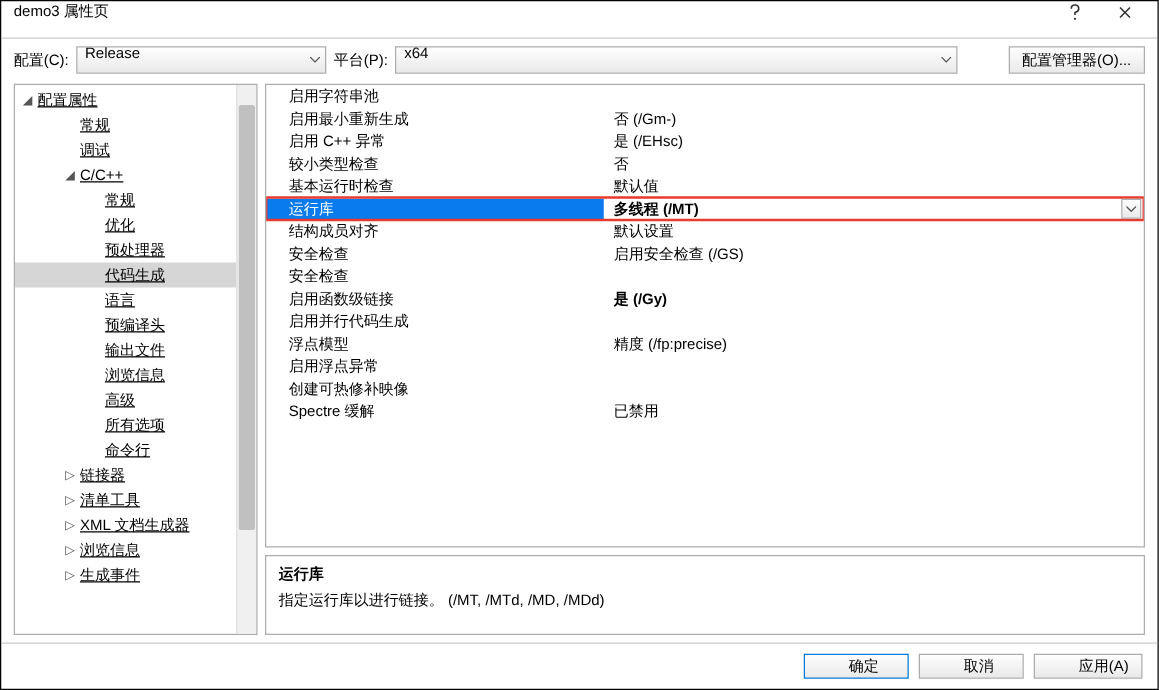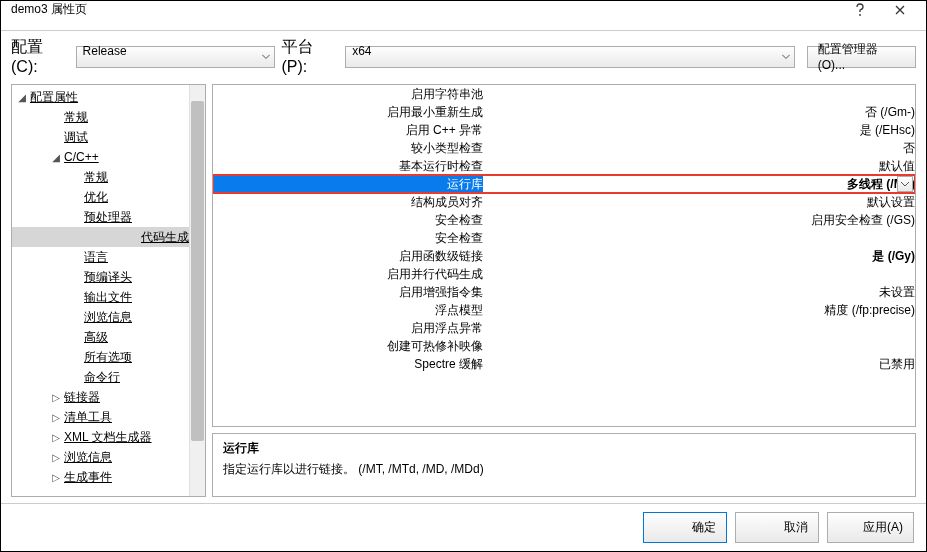--- a/index.html
+++ b/index.html
@@ -1,49 +1,49 @@
 <!DOCTYPE html>
 <html><head>
 <meta charset="utf-8">
 <style>
 * { box-sizing: border-box; margin: 0; padding: 0; font-family: "Microsoft YaHei", "Segoe UI", sans-serif; font-size: 12px; }
 body { background: #fff; width: 927px; height: 552px; border: 1px solid #000; display: flex; flex-direction: column; }
 .titlebar { height: 30px; display: flex; align-items: center; padding: 0 6px 12px 10px; border-bottom: 1px solid #ccc; }
 .titlebar .title { flex: 1; font-size: 12px; }
 .titlebar .btn { width: 40px; height: 30px; display: flex; align-items: center; justify-content: center; cursor: pointer; }
 .topbar { padding: 6px 10px; display: flex; align-items: center; gap: 6px; }
-.topbar label { font-size: 16px; }
+.topbar label { font-size: 12px; }
 .combo { position: relative; height: 22px; border: 1px solid #adadad; background: linear-gradient(#fefefe,#e9e9e9); display: flex; align-items: center; padding: 0 18px 12px 6px; cursor: pointer; text-align: center; }
 .combo .chev { position: absolute; right: 4px; top: 50%; transform: translateY(-50%); }
 .combo1 { width: 200px; }
 .combo2 { width: 450px; }
 .btn-std { height: 22px; padding: 0 10px; border: 1px solid #adadad; background: linear-gradient(#fefefe,#e9e9e9); cursor: pointer; display: flex; align-items: center; }
 .content { flex: 1; display: flex; gap: 6px; padding: 2px 10px 6px 10px; overflow: hidden; }
 .tree-wrap { width: 195px; border: 1px solid #adadad; background: #fff; display: flex; overflow: hidden; position: relative; }
 .tree { flex: 1; overflow-y: auto; padding: 2px 0; }
 .tree-scroll { width: 16px; background: #f0f0f0; border-left: 1px solid #e0e0e0; position: relative; }
 .tree-thumb { position: absolute; left: 1px; right: 1px; top: 16px; height: 340px; background: #c0c0c0; border-radius: 2px; }
 .tree-row { display: flex; align-items: center; height: 20px; padding-left: 4px; cursor: pointer; white-space: nowrap; }
-.tree-row.selected { background: #d6d6d6; justify-content: flex-end; }
+.tree-row.selected { background: #d6d6d6; }
 .twisty { width: 12px; display:inline-flex; justify-content:center; font-size: 10px; color: #555; }
 .tree-label { padding-left: 2px; text-decoration: underline; }
 .ind1 { padding-left: 18px; } .ind2 { padding-left: 38px; } .ind3 { padding-left: 58px; }
 .right { flex: 1; display: flex; flex-direction: column; gap: 6px; }
 .grid { flex: 1; border: 1px solid #adadad; overflow: hidden; position:relative; }
-.grid-row { display: flex; height: 18px; align-items: center; cursor: pointer; text-align: right; }
+.grid-row { display: flex; height: 18px; align-items: center; cursor: pointer; }
 .grid-row .col1 { width: 270px; padding-left: 18px; }
 .grid-row .col2 { flex: 1; padding-left: 8px; }
 .grid-row.highlight { outline: 2px solid #e83a2e; outline-offset: -1px; }
 .grid-row.highlight .col1 { background: #097bed; color: #fff; }
 .grid-row.highlight .col2 { font-weight: 700; }
 .grid-row .dd { position:absolute; right:2px; width:16px; height:16px; border:1px solid #adadad; background:linear-gradient(#fefefe,#e9e9e9); display:flex; align-items:center; justify-content:center; }
 .desc { height: 64px; border: 1px solid #adadad; padding: 6px 10px; }
 .desc-title { font-weight: 700; margin-bottom: 4px; }
 .footer { border-top: 1px solid #ccc; padding: 8px 12px; display: flex; justify-content: flex-end; gap: 8px; }
-.footer .btn-std { min-width: 84px; justify-content: flex-end; height: 31px; padding-left: 35px; }
+.footer .btn-std { min-width: 84px; justify-content: flex-start; height: 20px; padding-left: 35px; }
 .footer .btn-std.primary { border: 1px solid #0078d7; }
 svg { display: block; }
 </style>
 </head>
 <body>
 
 <div class="titlebar">
   <div class="title">demo3 属性页</div>
   <div class="btn">
     <svg width="10" height="14" viewBox="0 0 10 14">
@@ -216,24 +216,20 @@
         </div>
         <div class="grid-row">
           <div class="col1">启用函数级链接</div>
           <div class="col2" style="font-weight: 700;">是 (/Gy)</div>
         </div>
         <div class="grid-row">
           <div class="col1">启用并行代码生成</div>
           <div class="col2"></div>
         </div>
         <div class="grid-row">
-          <div class="col1">启用增强指令集</div>
-          <div class="col2">未设置</div>
-        </div>
-        <div class="grid-row">
           <div class="col1">浮点模型</div>
           <div class="col2">精度 (/fp:precise)</div>
         </div>
         <div class="grid-row">
           <div class="col1">启用浮点异常</div>
           <div class="col2"></div>
         </div>
         <div class="grid-row">
           <div class="col1">创建可热修补映像</div>
           <div class="col2"></div>

